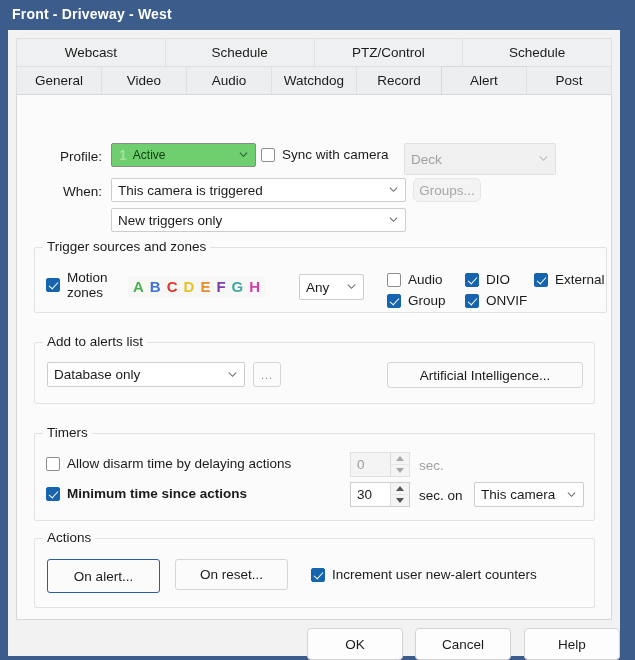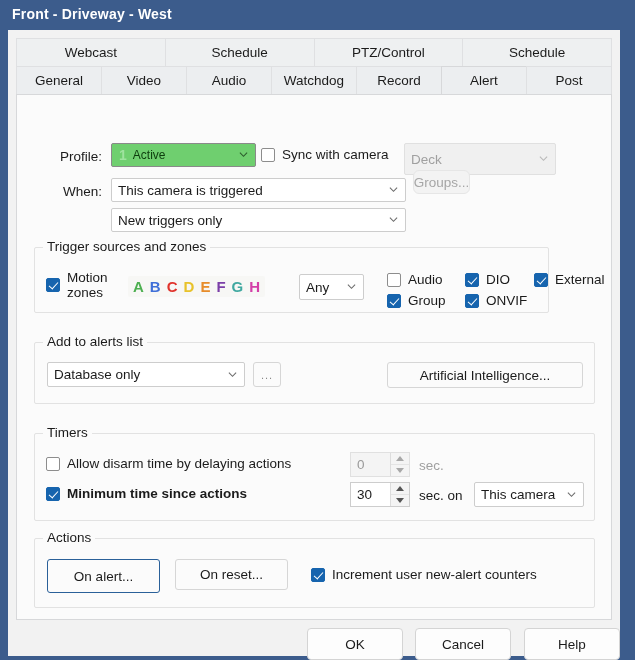--- a/index.html
+++ b/index.html
@@ -367,32 +367,32 @@
 
       <div class="combo" style="left:94px; top:83px; width:295px; height:24px;">
         <span>This camera is triggered</span>
         <span class="chev">
           <svg viewBox="0 0 10 10" width="9" height="9">
               <path d="M1 3 L5 7 L9 3" fill="none" stroke="currentColor" stroke-width="1.2"></path>
             </svg>
         </span>
       </div>
 
-      <div class="btn disabled" style="left:396px; top:75px; width:57px; height:24px;border-radius:6px;">Groups...</div>
+      <div class="btn disabled" style="left:396px; top:83px; width:68px; height:24px;border-radius:6px;">Groups...</div>
 
       <div class="combo" style="left:94px; top:113px; width:295px; height:24px;">
         <span>New triggers only</span>
         <span class="chev">
           <svg viewBox="0 0 10 10" width="9" height="9">
               <path d="M1 3 L5 7 L9 3" fill="none" stroke="currentColor" stroke-width="1.2"></path>
             </svg>
         </span>
       </div>
 
-      <div class="group" style="left:17px; top:152px; width:515px; height:66px;">
+      <div class="group" style="left:17px; top:152px; width:573px; height:66px;">
         <div class="gtitle">Trigger sources and zones</div>
 
         <div class="cb on" style="left:11px; top:22px; align-items:center;">
           <span class="box"></span>
           <span class="cbtext two">
             <span>Motion</span><br>
             <span>zones</span>
           </span>
         </div>
 

